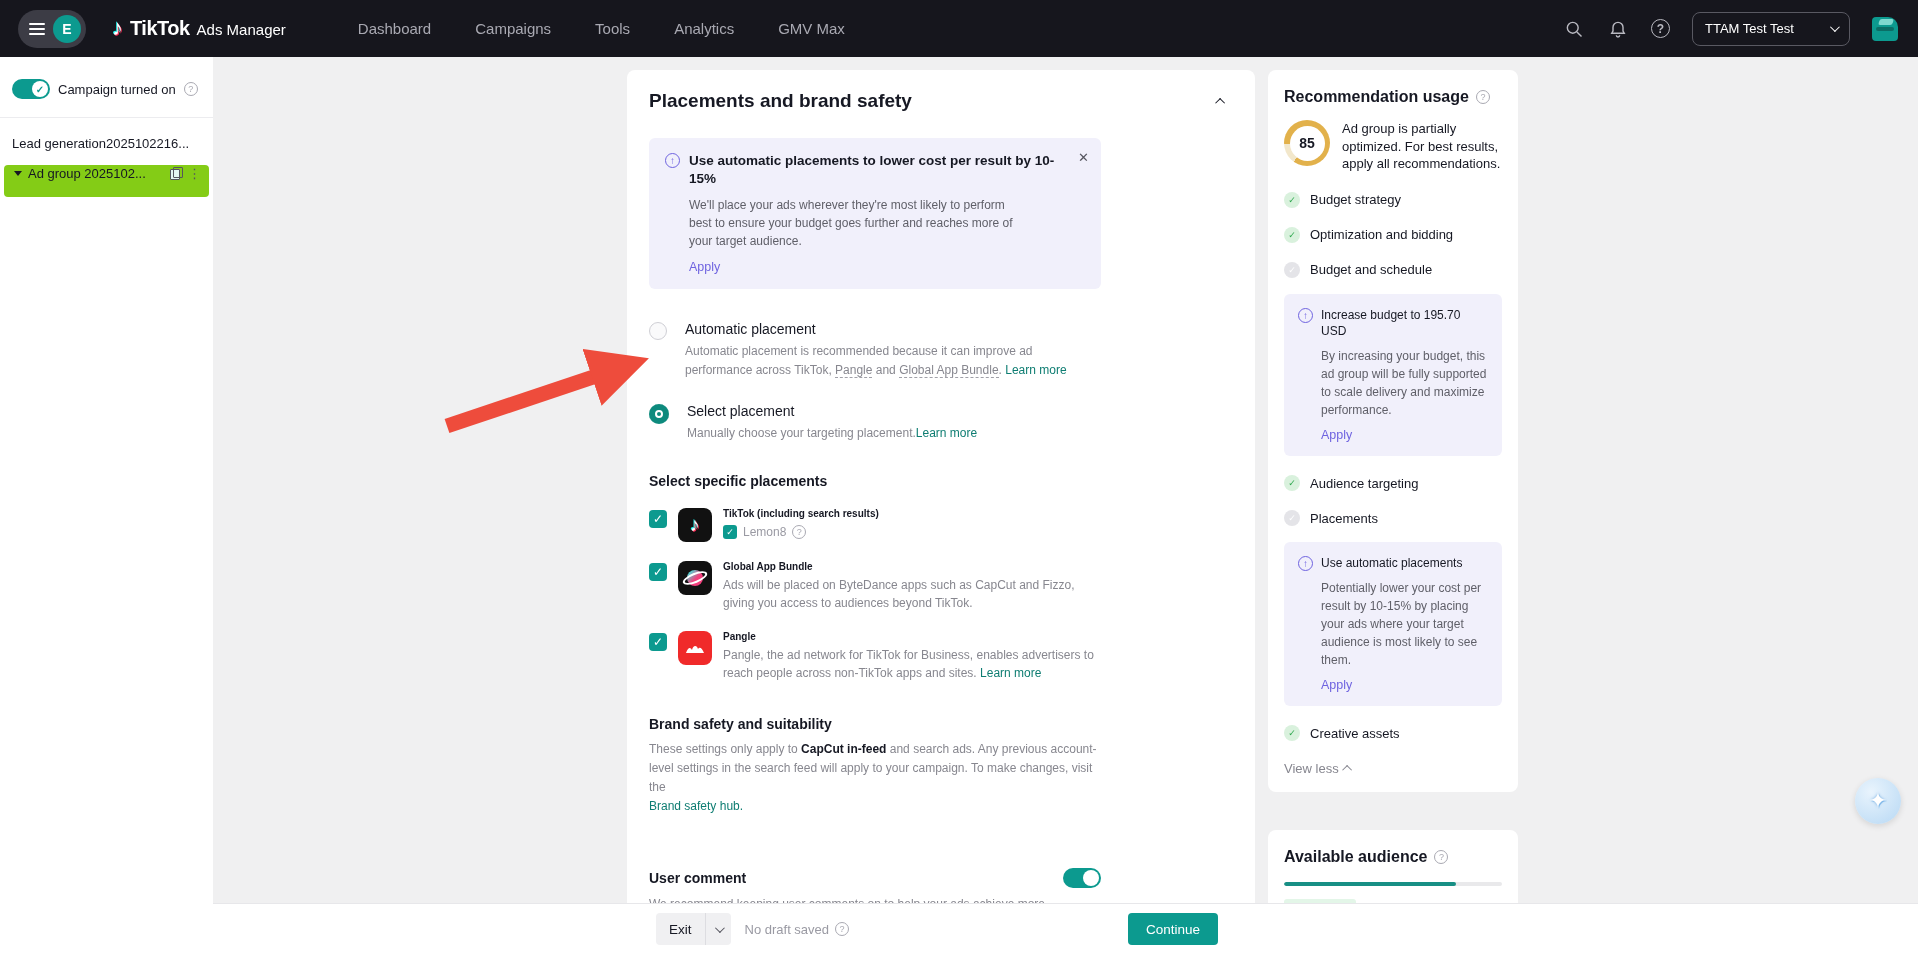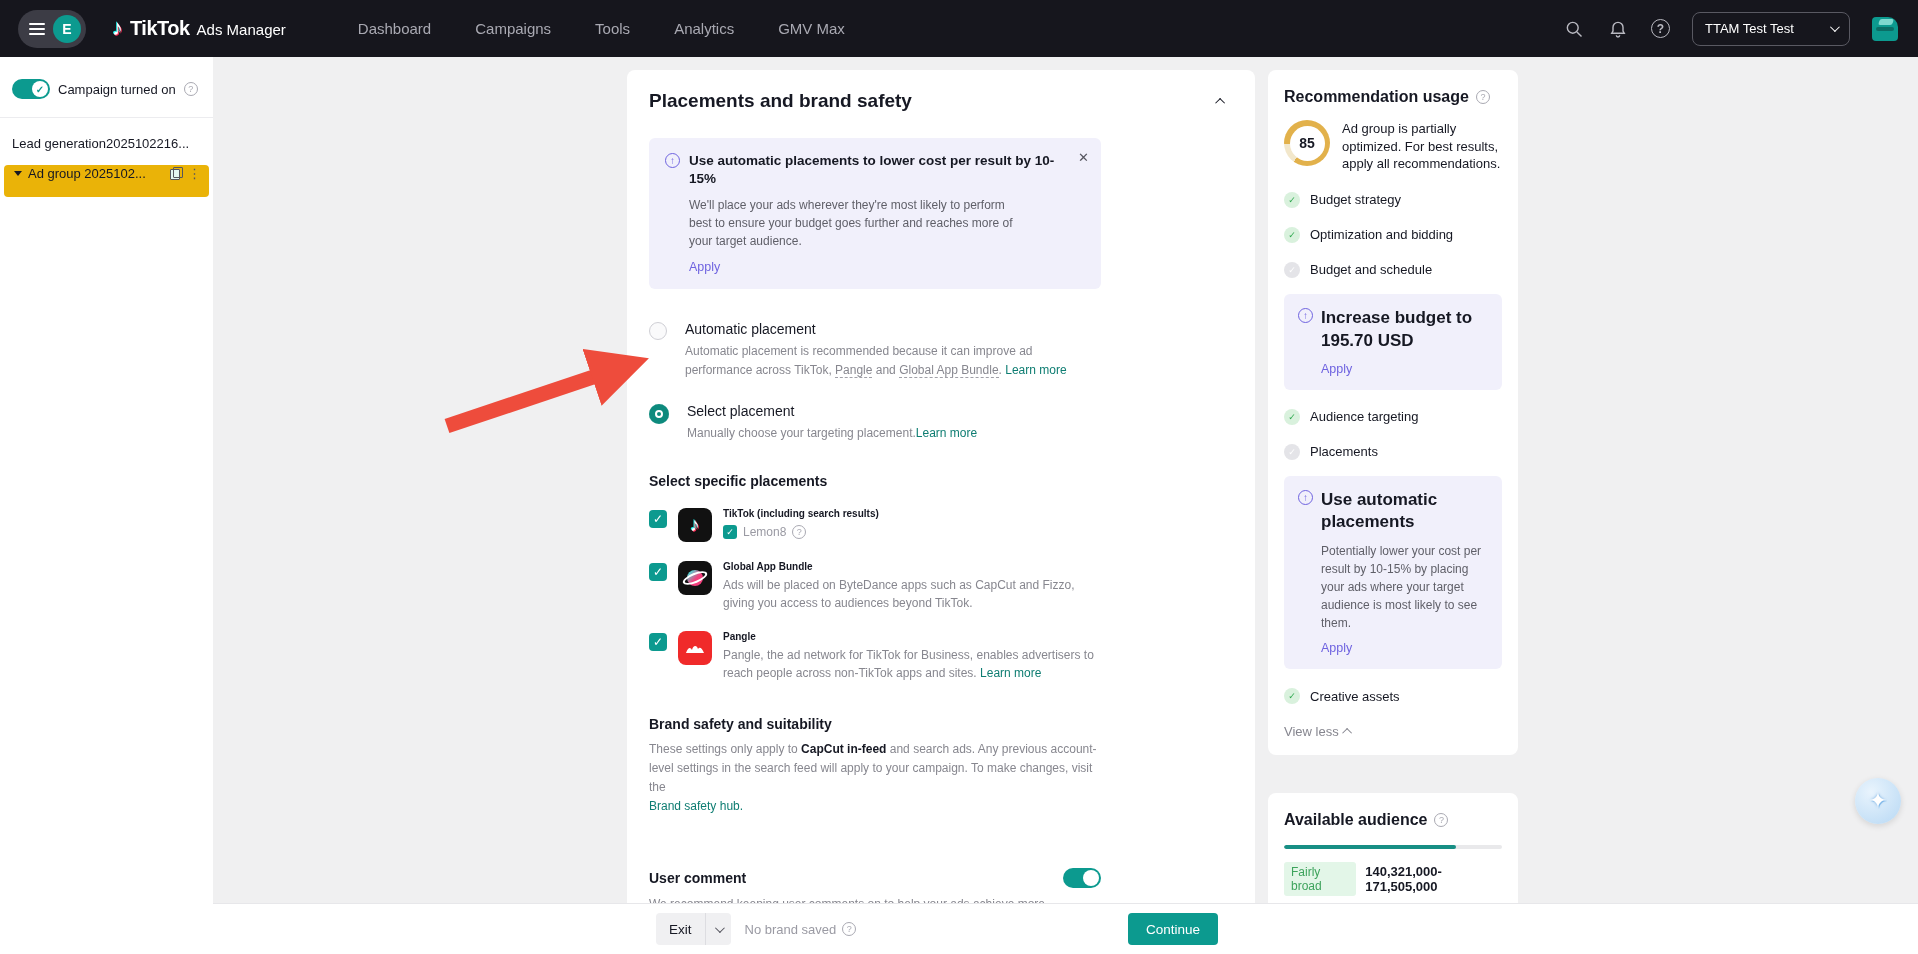--- a/index.html
+++ b/index.html
@@ -43,21 +43,21 @@
   .sidebar { position:absolute; left:0; top:57px; width:213px; height:897px; background:#fff; z-index:20; }
   .camp-toggle-row { display:flex; align-items:center; gap:8px; padding:22px 10px 18px 12px; }
   .camp-toggle-row .label { font-size:13px; color:#161823; }
   .toggle { width:38px; height:20px; border-radius:10px; background:#0c9a8f; position:relative; cursor:pointer; flex:none; }
   .toggle .knob { position:absolute; top:2px; width:16px; height:16px; border-radius:50%; background:#fff; }
   .toggle.on .knob { right:2px; color:#0c9a8f; font-size:10px; font-weight:700; display:grid; place-items:center; }
   .qmark { width:14px; height:14px; border:1px solid #a9a9b2; border-radius:50%; color:#a9a9b2;
            font-size:9px; display:inline-grid; place-items:center; flex:none; }
   .side-divider { height:1px; background:#ececef; }
   .campaign-name { font-size:13px; color:#161823; padding:18px 10px 14px 12px; white-space:nowrap; overflow:hidden; cursor:pointer; }
-  .adgroup-row { margin:0 4px; background:#eab308; border-radius:4px; height:32px; display:flex;
+  .adgroup-row { margin:0 4px; background:#84cc16; border-radius:4px; height:32px; display:flex;
                  align-items:center; padding:0 8px 16px 10px; gap:6px; cursor:pointer; }
   .caret-down { width:0; height:0; border-left:4px solid transparent; border-right:4px solid transparent;
                 border-top:5px solid #161823; flex:none; }
   .adgroup-row .name { font-size:13px; color:#161823; flex:1; white-space:nowrap; overflow:hidden; }
   .copy-icon { position:relative; width:12px; height:12px; flex:none; }
   .copy-icon::before { content:""; position:absolute; left:0; top:2px; width:8px; height:9px; border:1.2px solid #55555e; border-radius:1px; background:#e3f5f1; }
   .copy-icon::after { content:""; position:absolute; left:3px; top:0; width:8px; height:9px; border:1.2px solid #55555e; border-radius:1px; }
   .kebab { color:#55555e; font-size:13px; letter-spacing:0; flex:none; cursor:pointer; }
 
   
@@ -129,21 +129,21 @@
   .gauge-inner { width:35px; height:35px; border-radius:50%; background:#fff; display:grid; place-items:center;
                  font-size:14px; font-weight:700; color:#161823; }
   .gauge-text { font-size:13px; color:#161823; line-height:1.35; }
   .rec-item { display:flex; align-items:center; gap:10px; margin-top:19px; cursor:pointer; }
   .state-icon { width:16px; height:16px; border-radius:50%; font-size:9px; display:grid; place-items:center; flex:none; }
   .state-icon.done { background:#d9f1dd; color:#2ea84f; }
   .state-icon.pending { background:#e4e4e8; color:#fff; }
   .rec-label { font-size:13px; color:#161823; }
   .rec-card { margin-top:16px; padding:13px 13px 13px 14px; }
   .rec-card .head { display:flex; gap:8px; }
-  .rec-card .head .t { font-size:17px; font-weight:700; line-height:1.35; }
+  .rec-card .head .t { font-size:12px; font-weight:400; line-height:1.35; }
   .rec-card .body { font-size:12px; color:#5f5f68; line-height:1.5; margin:8px 0 0 23px; }
   .rec-card .purple-link { margin-left:23px; margin-top:9px; }
   .view-less { margin-top:20px; color:#86868f; font-size:13px; display:flex; align-items:center; gap:6px; cursor:pointer; }
   .view-less .chev { border-color:#86868f; }
 
   .audience-card { margin-top:38px; }
   .aud-bar { height:4px; border-radius:2px; background:#e9e9eb; margin-top:16px; overflow:hidden; }
   .aud-fill { height:100%; width:79%; background:#188f85; border-radius:2px; }
   .aud-row { display:flex; align-items:center; gap:9px; margin-top:13px; }
   .badge { background:#e3f6e8; color:#3da35c; font-size:12px; padding:3px 7px; border-radius:3px; }
@@ -353,20 +353,21 @@
     <div class="rec-item">
       <span class="state-icon pending">✓</span>
       <span class="rec-label">Budget and schedule</span>
     </div>
 
     <div class="rec-card lavender">
       <div class="head">
         <span class="boost-icon">↑</span>
         <span class="t">Increase budget to 195.70 USD</span>
       </div>
+      <div class="body">By increasing your budget, this ad group will be fully supported to scale delivery and maximize performance.</div>
       <span class="purple-link">Apply</span>
     </div>
 
     <div class="rec-item">
       <span class="state-icon done">✓</span>
       <span class="rec-label">Audience targeting</span>
     </div>
     <div class="rec-item">
       <span class="state-icon pending">✓</span>
       <span class="rec-label">Placements</span>
@@ -409,21 +410,21 @@
 
 <div class="footer">
   <div class="exit-btn">
     <span class="txt">Exit</span>
     <span class="sep"></span>
     <span class="dd">
         <span class="chev"></span>
       </span>
   </div>
   <div class="draft-row">
-    <span>No brand saved</span>
+    <span>No draft saved</span>
     <span class="qmark">?</span>
   </div>
   <button class="continue-btn">Continue</button>
 </div>
 
 <div class="assistant">
   <span class="spark">✦</span>
 </div>
 
 </body></html>

